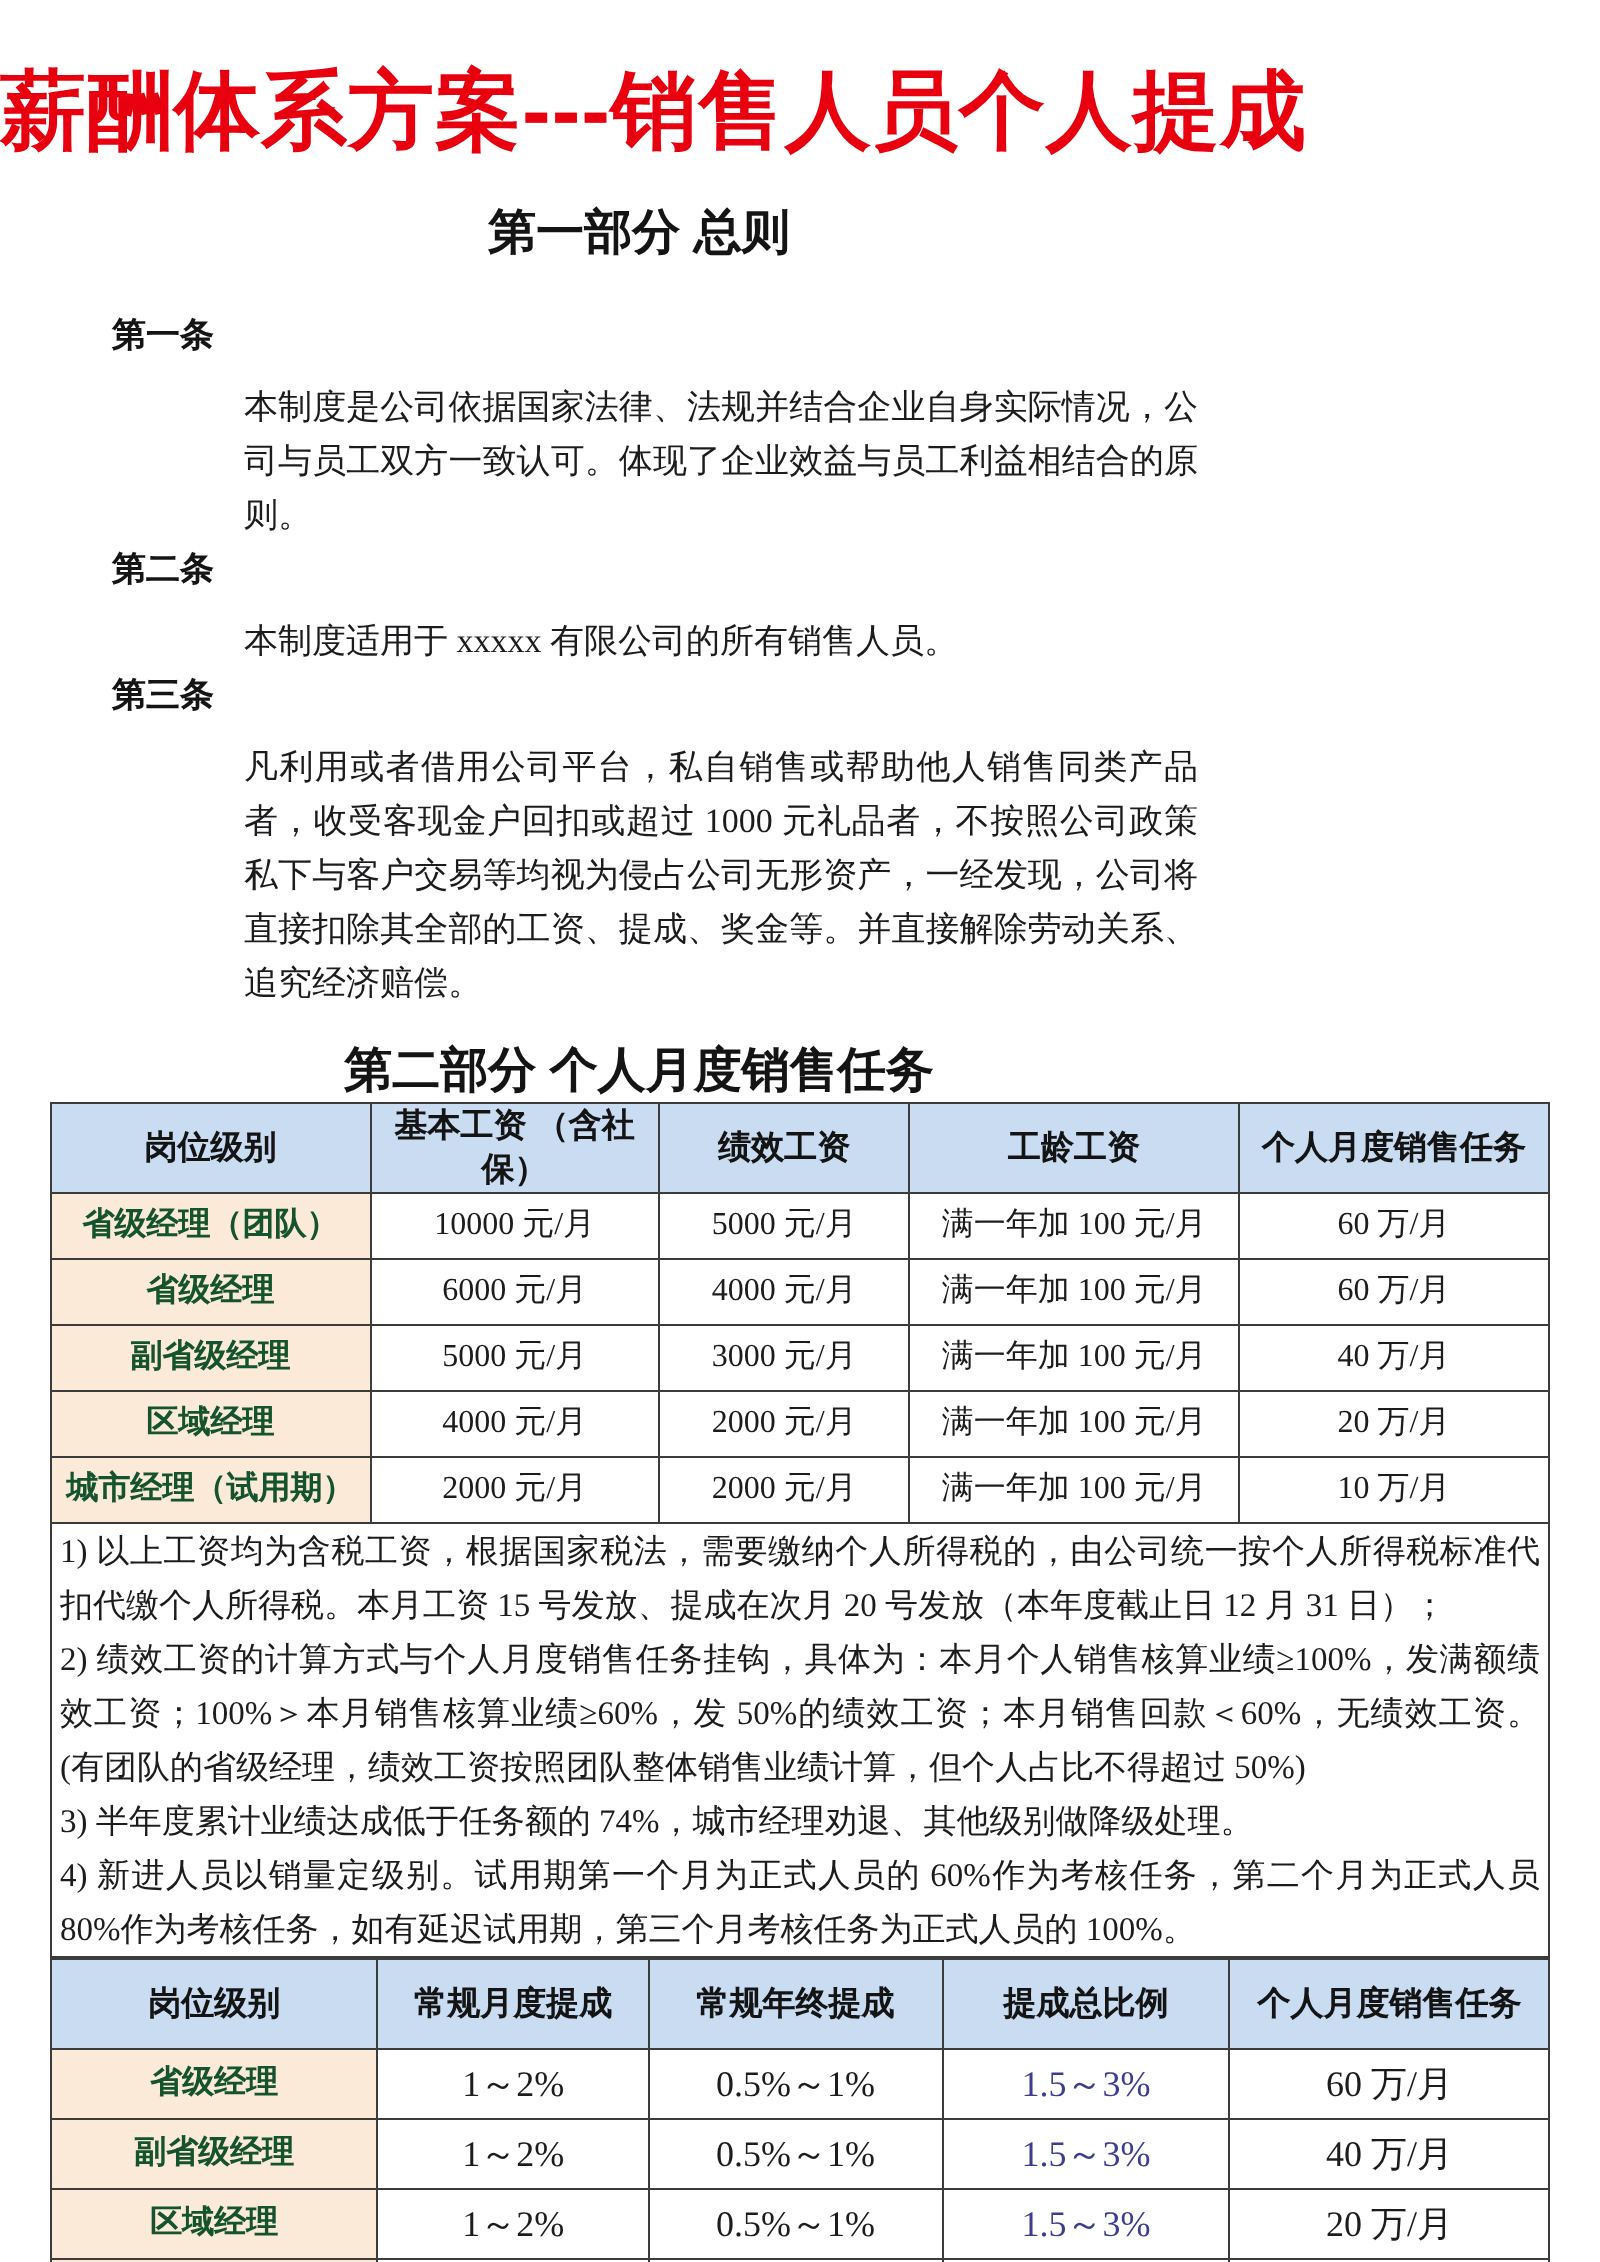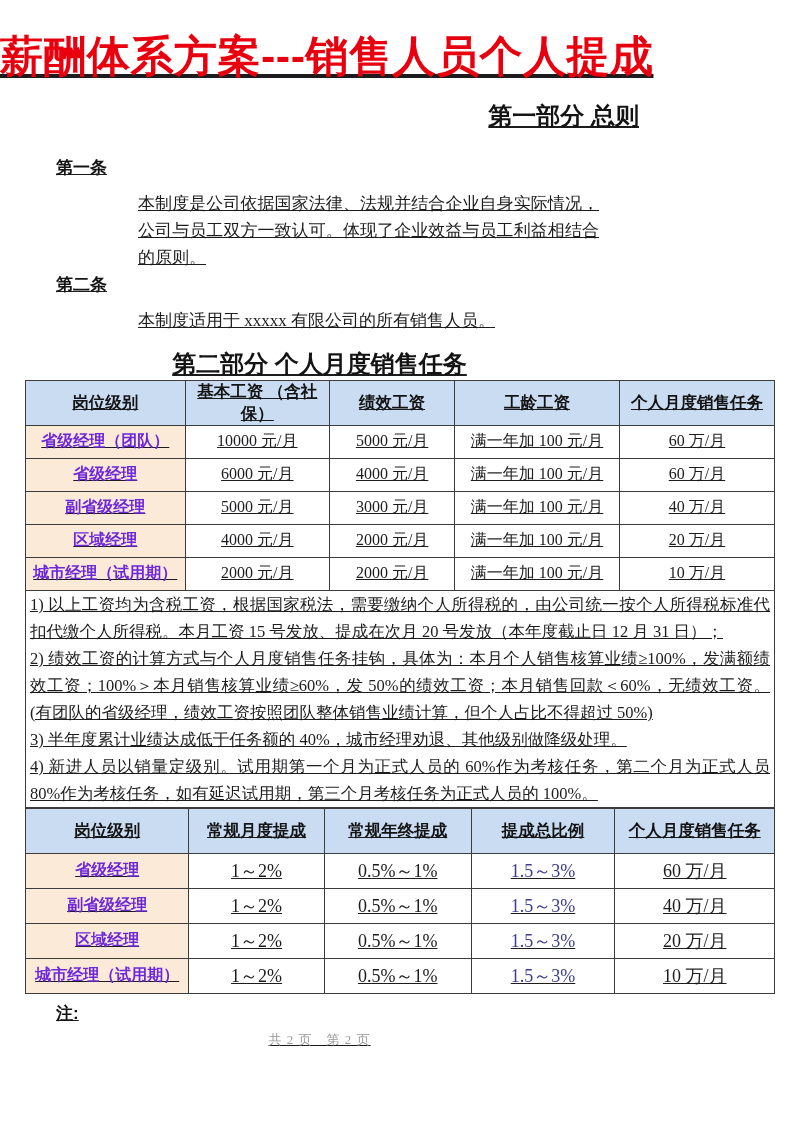--- a/index.html
+++ b/index.html
@@ -3,45 +3,45 @@
 <meta charset="utf-8">
 <style>
   * { box-sizing: border-box; }
   html,body { margin:0; padding:0; }
   body {
     width: 800px; height: 1131px; overflow: hidden;
     background: #ffffff;
     font-family: "Liberation Serif", serif;
     color: #1c1c1e;
   }
-  .page { width: 639px; height: 1131px; position: relative; text-decoration: underline; }
+  .page { width: 639px; height: 1131px; position: relative; }
 
   .doc-title {
     padding-top: 30px;
     text-align: center;
     font-family: "Liberation Sans", sans-serif;
     font-weight: 900;
     font-size: 43px;
     line-height: 1.25;
     color: #e8000f;
     letter-spacing: 0.5px;
     white-space: nowrap;
   }
   .part-heading {
     text-align: center;
     font-family: "Liberation Sans", sans-serif;
     font-weight: 700;
     font-size: 24px;
     color: #141414;
   }
-  .part-heading.first { margin-top: 16px; text-align: right; }
+  .part-heading.first { margin-top: 16px; }
   .part-heading.second { margin-top: 14px; }
 
   .articles { margin: 22px 40px 0 56px; }
-  .article { display: flex; align-items: flex-start; gap: 16px; }
+  .article { display: flex; align-items: flex-start; }
   .article-label {
     flex: 0 0 64px;
     font-family: "Liberation Sans", sans-serif;
     font-weight: 700;
     font-size: 17px;
     line-height: 27px;
     color: #141414;
   }
   .article-text {
     flex: 1;
@@ -82,21 +82,21 @@
   }
   .salary-table th { height: 31px; }
   .commission-table th { height: 45px; }
   .salary-table td { height: 33px; font-size: 16px; }
   .commission-table td { height: 35px; font-size: 18px; }
   td.row-head {
     background: #fcead9;
     font-family: "Liberation Sans", sans-serif;
     font-weight: 700;
     font-size: 16px;
-    color: #6d28d9;
+    color: #14532d;
     margin-top: 40px;
   }
   th.accent { color: #2323b4; }
   td.accent-val { color: #3d3d8f; }
 
   td.notes-cell {
     height: auto;
     padding: 6px 11px 9px 11px;
     text-align: left;
   }
@@ -132,20 +132,24 @@
   <div class="part-heading first">第一部分 总则</div>
 
   <div class="articles">
     <div class="article">
       <div class="article-label">第一条</div>
       <div class="article-text">本制度是公司依据国家法律、法规并结合企业自身实际情况，公司与员工双方一致认可。体现了企业效益与员工利益相结合的原则。</div>
     </div>
     <div class="article">
       <div class="article-label">第二条</div>
       <div class="article-text">本制度适用于 xxxxx 有限公司的所有销售人员。</div>
+    </div>
+    <div class="article">
+      <div class="article-label">第三条</div>
+      <div class="article-text">凡利用或者借用公司平台，私自销售或帮助他人销售同类产品者，收受客现金户回扣或超过 1000 元礼品者，不按照公司政策私下与客户交易等均视为侵占公司无形资产，一经发现，公司将直接扣除其全部的工资、提成、奖金等。并直接解除劳动关系、追究经济赔偿。</div>
     </div>
   </div>
 
   <div class="part-heading second">第二部分 个人月度销售任务</div>
 
 
   <table class="doc-table salary-table">
     <colgroup>
       <col style="width:21.3%">
         <col style="width:19.3%">
@@ -193,21 +197,21 @@
       <td class="row-head">城市经理（试用期）</td>
       <td>2000 元/月</td>
       <td>2000 元/月</td>
       <td>满一年加 100 元/月</td>
       <td>10 万/月</td>
     </tr>
     <tr>
       <td class="notes-cell" colspan="5">
         <p class="note-par">1) 以上工资均为含税工资，根据国家税法，需要缴纳个人所得税的，由公司统一按个人所得税标准代扣代缴个人所得税。本月工资 15 号发放、提成在次月 20 号发放（本年度截止日 12 月 31 日）；</p>
         <p class="note-par">2) 绩效工资的计算方式与个人月度销售任务挂钩，具体为：本月个人销售核算业绩≥100%，发满额绩效工资；100%＞本月销售核算业绩≥60%，发 50%的绩效工资；本月销售回款＜60%，无绩效工资。(有团队的省级经理，绩效工资按照团队整体销售业绩计算，但个人占比不得超过 50%)</p>
-        <p class="note-par">3) 半年度累计业绩达成低于任务额的 40%，城市经理劝退、其他级别做降级处理。</p>
+        <p class="note-par">3) 半年度累计业绩达成低于任务额的 74%，城市经理劝退、其他级别做降级处理。</p>
         <p class="note-par">4) 新进人员以销量定级别。试用期第一个月为正式人员的 60%作为考核任务，第二个月为正式人员 80%作为考核任务，如有延迟试用期，第三个月考核任务为正式人员的 100%。</p>
       </td>
     </tr>
   </tbody>
     </table>
 
 
   <table class="doc-table commission-table">
     <colgroup>
       <col style="width:21.8%">

